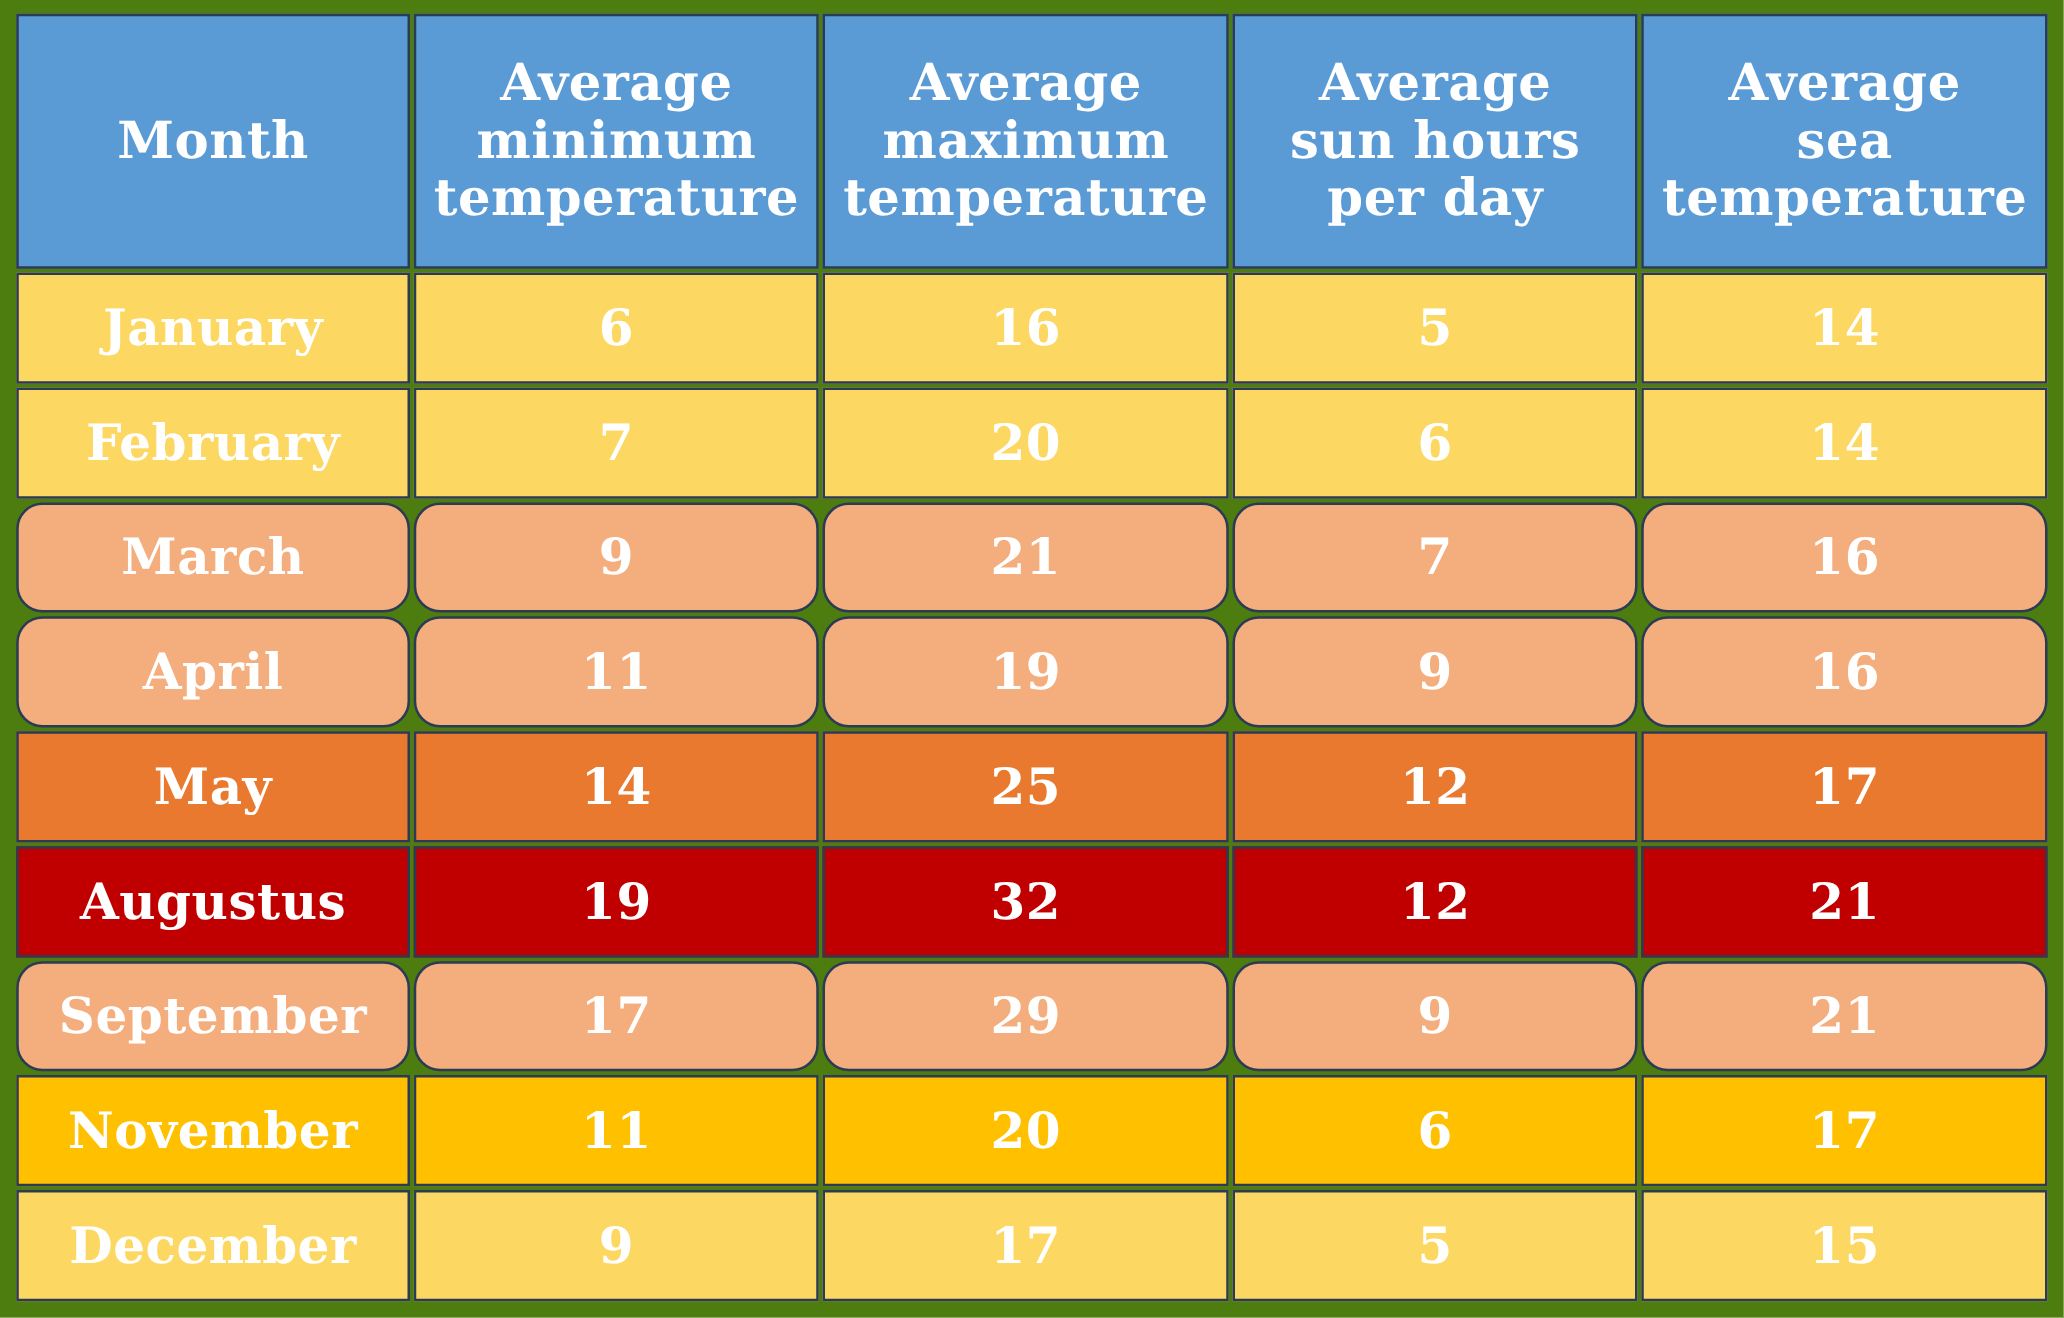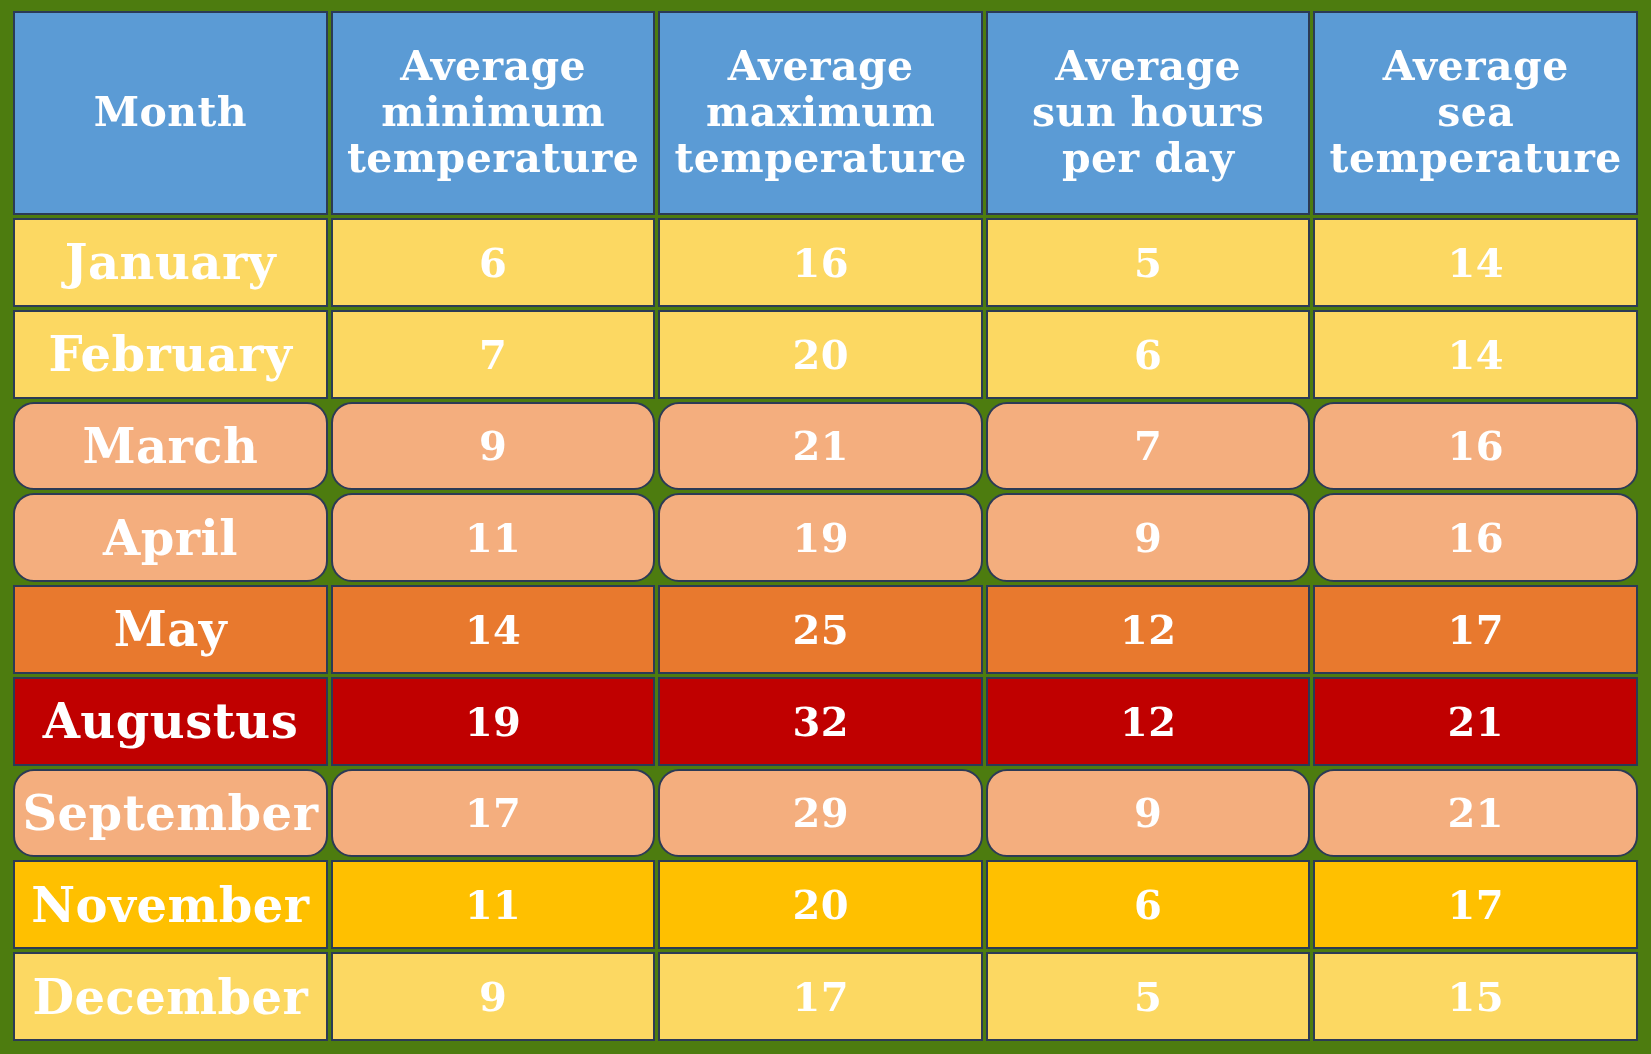--- a/index.html
+++ b/index.html
@@ -58,21 +58,21 @@
 
   
   tbody td {
     font-size: 40px;
     font-weight: bold;
     height: 64px;
     font-family: "DejaVu Serif", "Liberation Serif", serif;
   }
 
   tbody td.month {
-    font-size: 48px;
+    font-size: 40px;
   }
 
   
   col.c-month { width: 19.5%; }
   col.c-val   { width: 20.1%; }
 
   
   .band-yellow  td { background: #fcd862; }
   .band-peach   td { background: #f4ae7e; border-radius: 21px; }
   .band-orange  td { background: #e8792e; }

